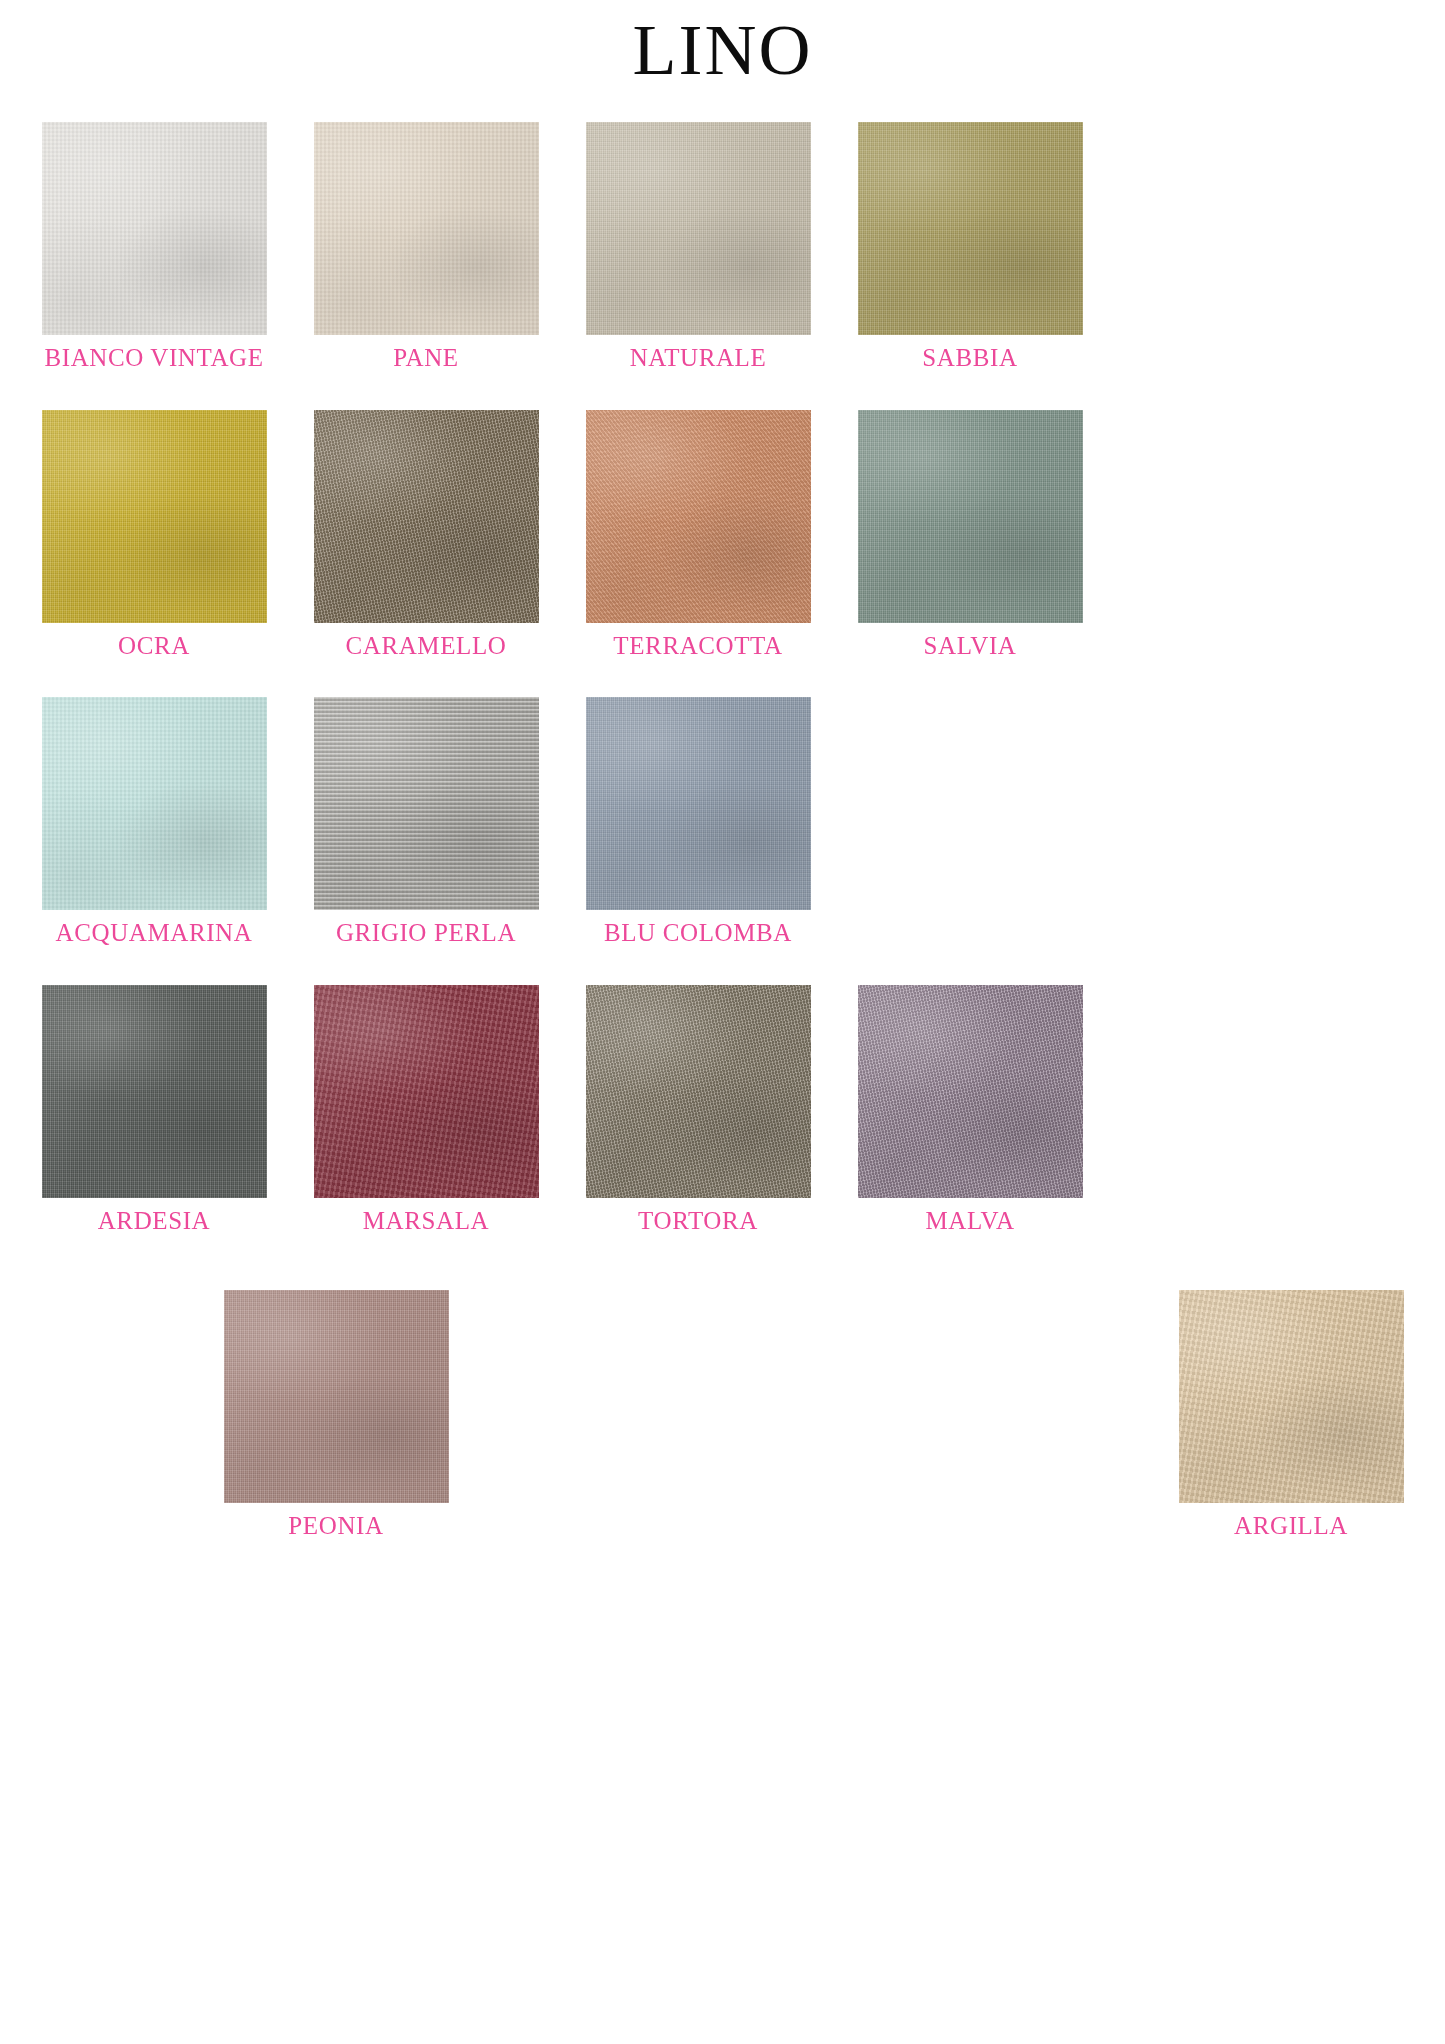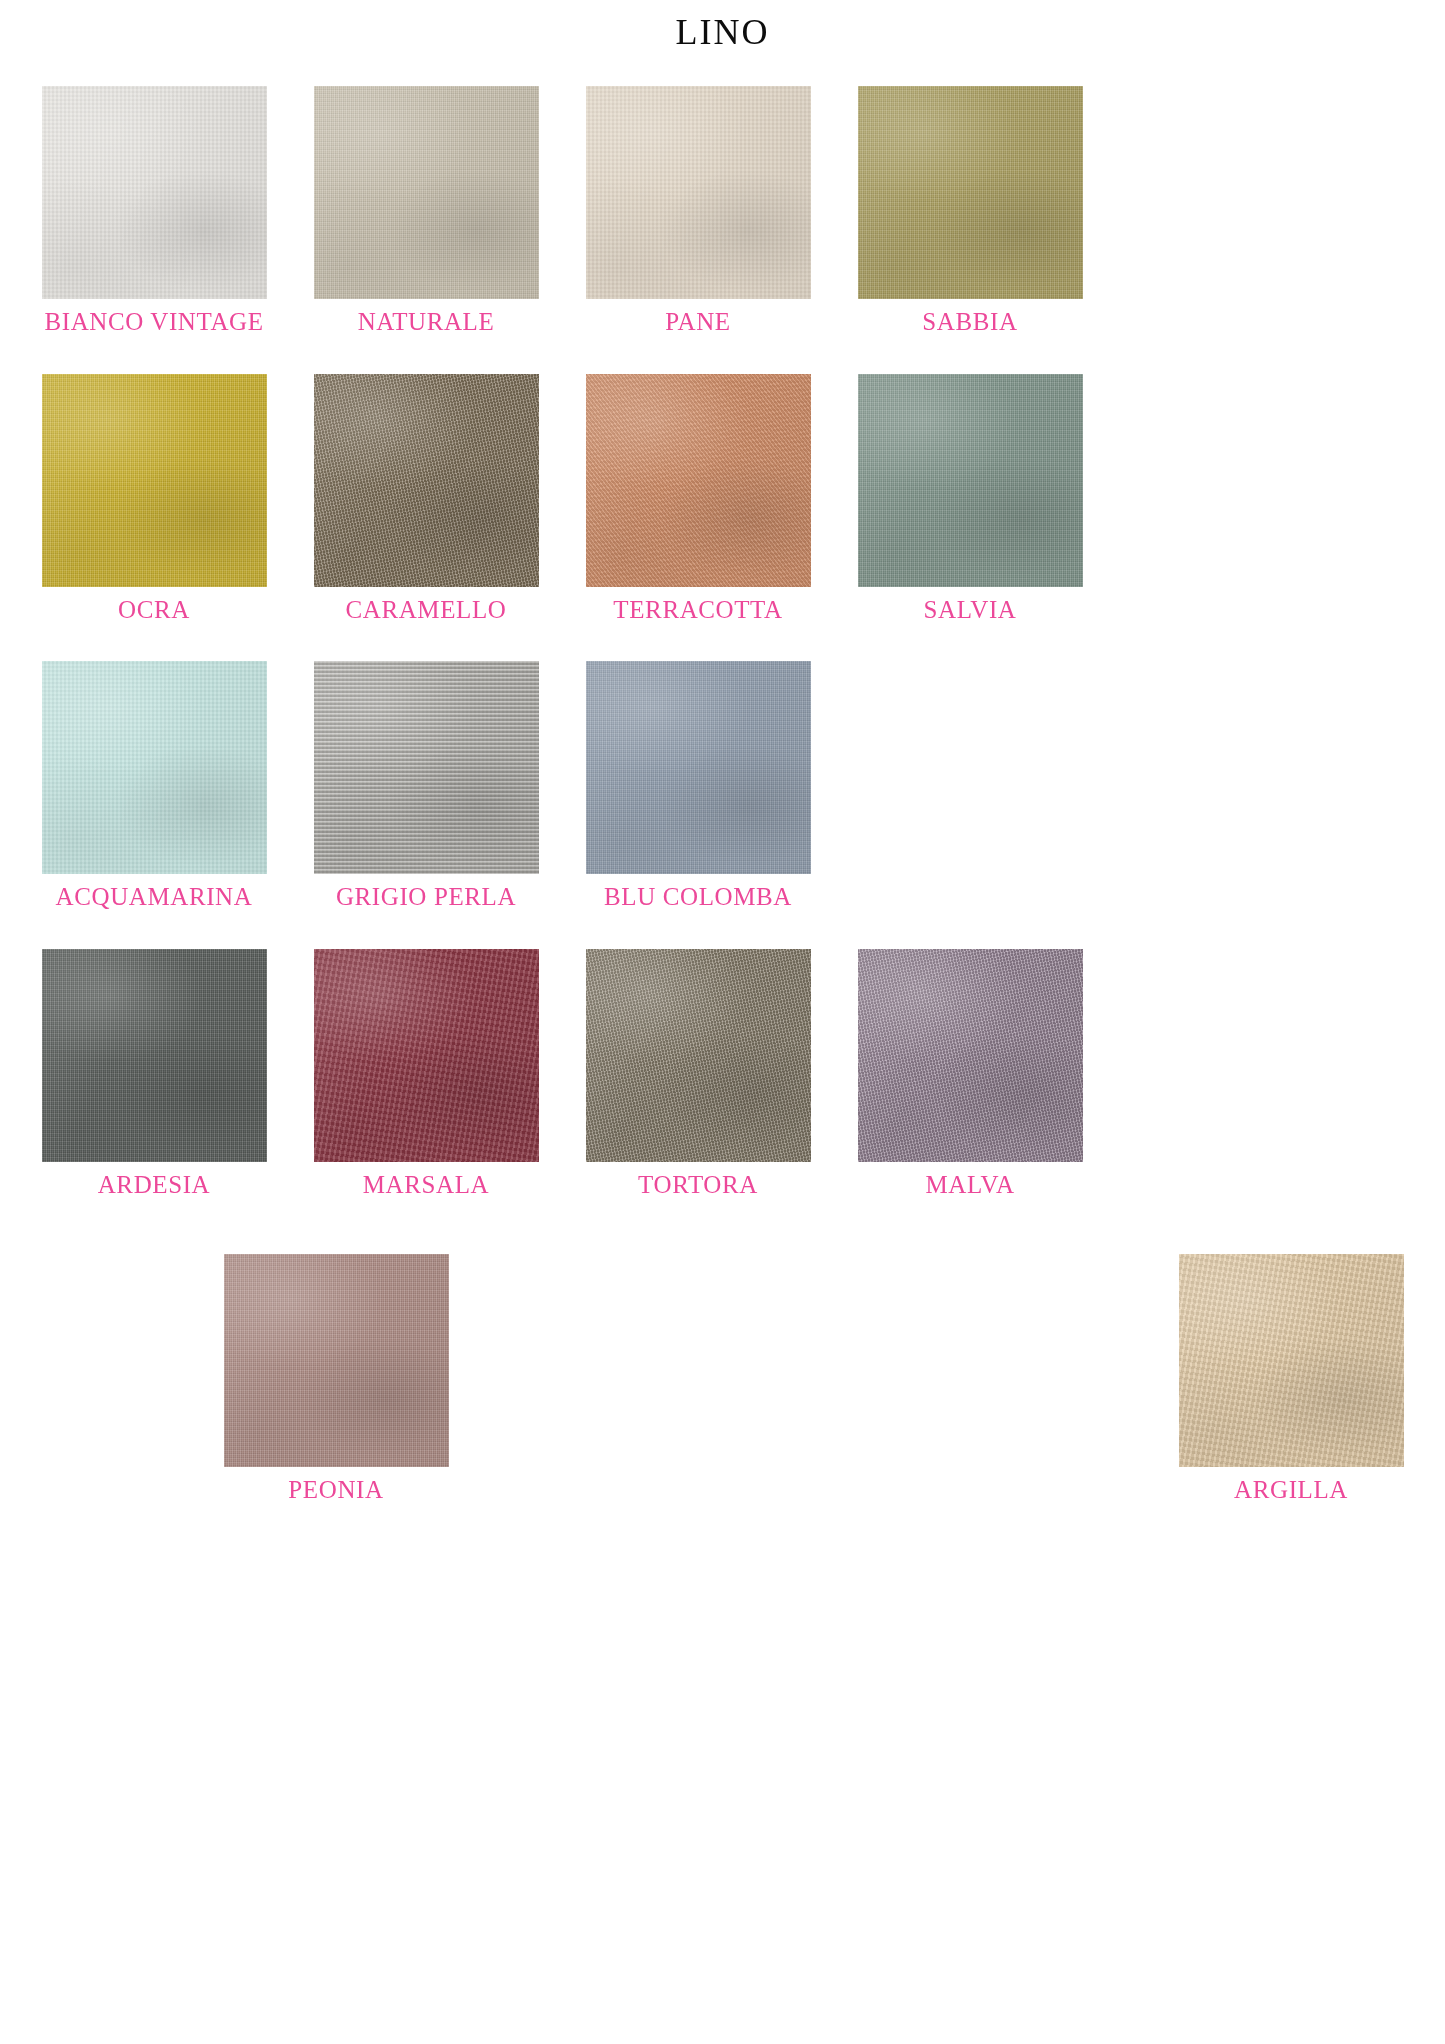--- a/index.html
+++ b/index.html
@@ -22,21 +22,21 @@
     height: 2044px;
     position: relative;
     background: #ffffff;
   }
 
   
   .page-title {
     width: 100%;
     text-align: center;
     font-family: "Liberation Serif", "DejaVu Serif", serif;
-    font-size: 36px;
+    font-size: 72px;
     font-weight: 400;
     letter-spacing: 2px;
     line-height: 1;
     padding-top: 14px;
     margin: 0 0 0 0;
     color: #0d0d0d;
   }
 
   
   .swatch-grid {
@@ -201,28 +201,28 @@
 
   <h1 class="page-title">LINO</h1>
 
   <div class="swatch-grid">
       <div class="swatch-row row-1">
         <div class="swatch-cell">
           <div class="swatch-chip tex-soft" style="background-color: rgb(228, 226, 222);"></div>
           <div class="swatch-label">BIANCO VINTAGE</div>
         </div>
         <div class="swatch-cell">
+          <div class="swatch-chip tex-soft" style="background-color: rgb(225, 214, 198);"></div>
+          <div class="swatch-label">PANE</div>
+        </div>
+        <div class="swatch-cell">
           <div class="swatch-chip " style="background-color: rgb(199, 191, 173);"></div>
           <div class="swatch-label">NATURALE</div>
         </div>
         <div class="swatch-cell">
-          <div class="swatch-chip tex-soft" style="background-color: rgb(225, 214, 198);"></div>
-          <div class="swatch-label">PANE</div>
-        </div>
-        <div class="swatch-cell">
           <div class="swatch-chip " style="background-color: rgb(168, 157, 95);"></div>
           <div class="swatch-label">SABBIA</div>
         </div>
       </div>
       <div class="swatch-row row-2">
         <div class="swatch-cell">
           <div class="swatch-chip " style="background-color: rgb(200, 175, 46);"></div>
           <div class="swatch-label">OCRA</div>
         </div>
         <div class="swatch-cell">

